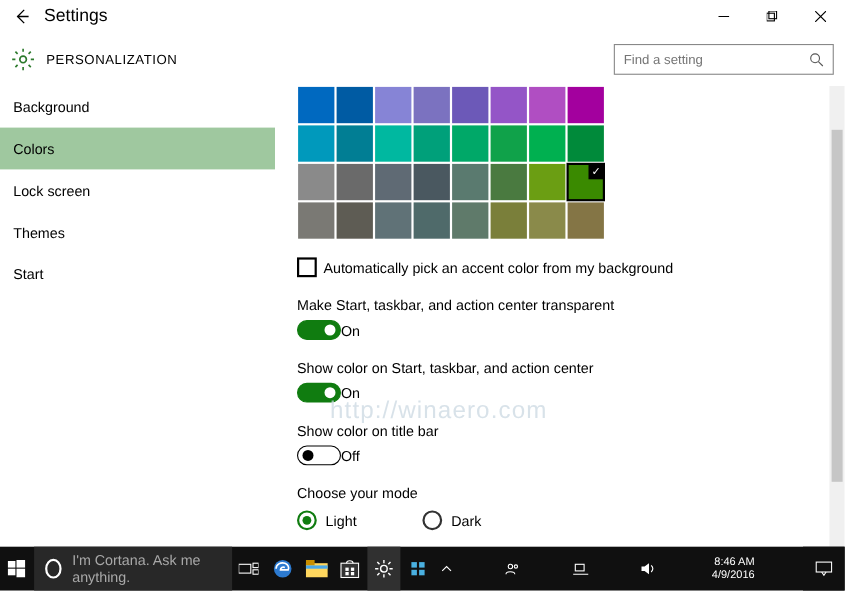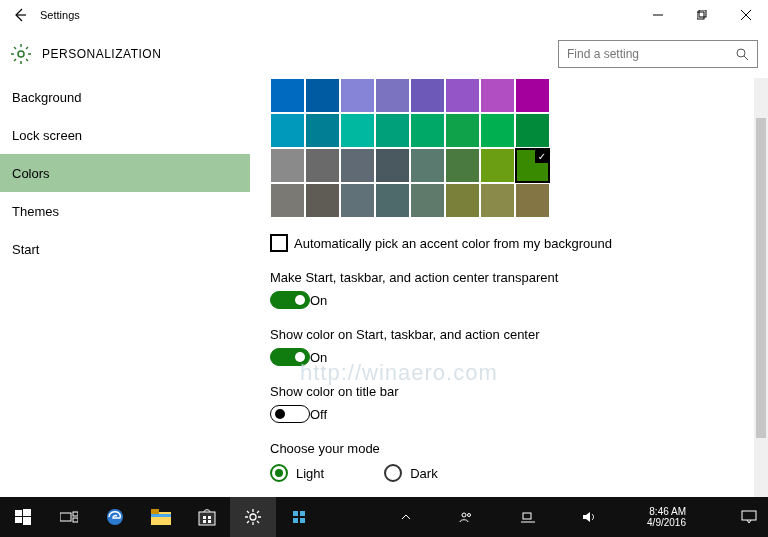--- a/index.html
+++ b/index.html
@@ -1,19 +1,19 @@
 <!DOCTYPE html>
 <html><head>
 <meta charset="utf-8">
 <style>
   * { box-sizing: border-box; margin: 0; padding: 0; font-family: "Segoe UI", sans-serif; }
   body { width: 768px; height: 537px; background: #fff; overflow: hidden; position: relative; }
 
   
-  .titlebar { height: 30px; display: flex; align-items: center; padding-left: 10px; font-size: 11px; }
+  .titlebar { height: 30px; display: flex; align-items: center; padding-left: 10px; font-size: 16px; }
   .titlebar .back { width: 20px; height: 20px; display:flex; align-items:center; justify-content:center; margin-right: 10px; }
   .titlebar .title { flex: 1; }
   .titlebar .win-controls { display: flex; }
   .titlebar .win-controls > div { width: 44px; height: 30px; display:flex; align-items:center; justify-content:center; font-size:11px; }
 
   
   .headerrow { height: 48px; display:flex; align-items:center; padding: 0 10px; }
   .gear { width: 22px; height:22px; display:flex; align-items:center; justify-content:center; margin-right:10px; color:#2c7a2c; }
   .page-title { font-size: 12px; letter-spacing: .5px; font-weight:400; flex:1; }
   .search { width: 200px; height: 28px; border:1px solid #888; display:flex; align-items:center; padding:0 8px; font-size:12px; color:#555; }
@@ -129,22 +129,22 @@
     <svg class="mag" viewBox="0 0 14 14">
         <circle cx="6" cy="6" r="4" fill="none" stroke="#555"></circle>
         <line x1="9" y1="9" x2="13" y2="13" stroke="#555"></line>
       </svg>
   </div>
 </div>
 
 <div class="main">
   <div class="sidebar" id="sidebar">
       <div class="sidebar-item">Background</div>
+      <div class="sidebar-item selected">Colors</div>
       <div class="sidebar-item">Lock screen</div>
-      <div class="sidebar-item selected">Colors</div>
       <div class="sidebar-item">Themes</div>
       <div class="sidebar-item">Start</div>
     </div>
   <div class="content-wrap">
     <div class="content">
 
       <div class="swatches" id="swatches">
           <div class="swatch-row">
             <div class="swatch" style="background: rgb(0, 105, 192);"></div>
             <div class="swatch" style="background: rgb(0, 91, 163);"></div>
@@ -249,20 +249,24 @@
 
 <div class="taskbar">
   <div class="tb-btn">
     <svg width="16" height="16" viewBox="0 0 16 16" fill="#fff">
         <rect x="0" y="1" width="7" height="6"></rect>
         <rect x="8" y="0" width="8" height="7"></rect>
         <rect x="0" y="8" width="7" height="6"></rect>
         <rect x="8" y="8" width="8" height="8"></rect>
       </svg>
   </div>
+  <div class="cortana">
+    <div class="circle"></div>
+    <span>I'm Cortana. Ask me anything.</span>
+  </div>
   <div class="tb-btn">
     <svg width="18" height="14" viewBox="0 0 18 14" fill="none" stroke="#fff">
         <rect x="0" y="3" width="11" height="8"></rect>
         <rect x="13" y="2" width="5" height="4"></rect>
         <rect x="13" y="8" width="5" height="4"></rect>
       </svg>
   </div>
   <div class="tb-btn">
     <svg width="20" height="20" viewBox="0 0 20 20">
         <circle cx="10" cy="10" r="8" fill="#2c7ad0"></circle>

